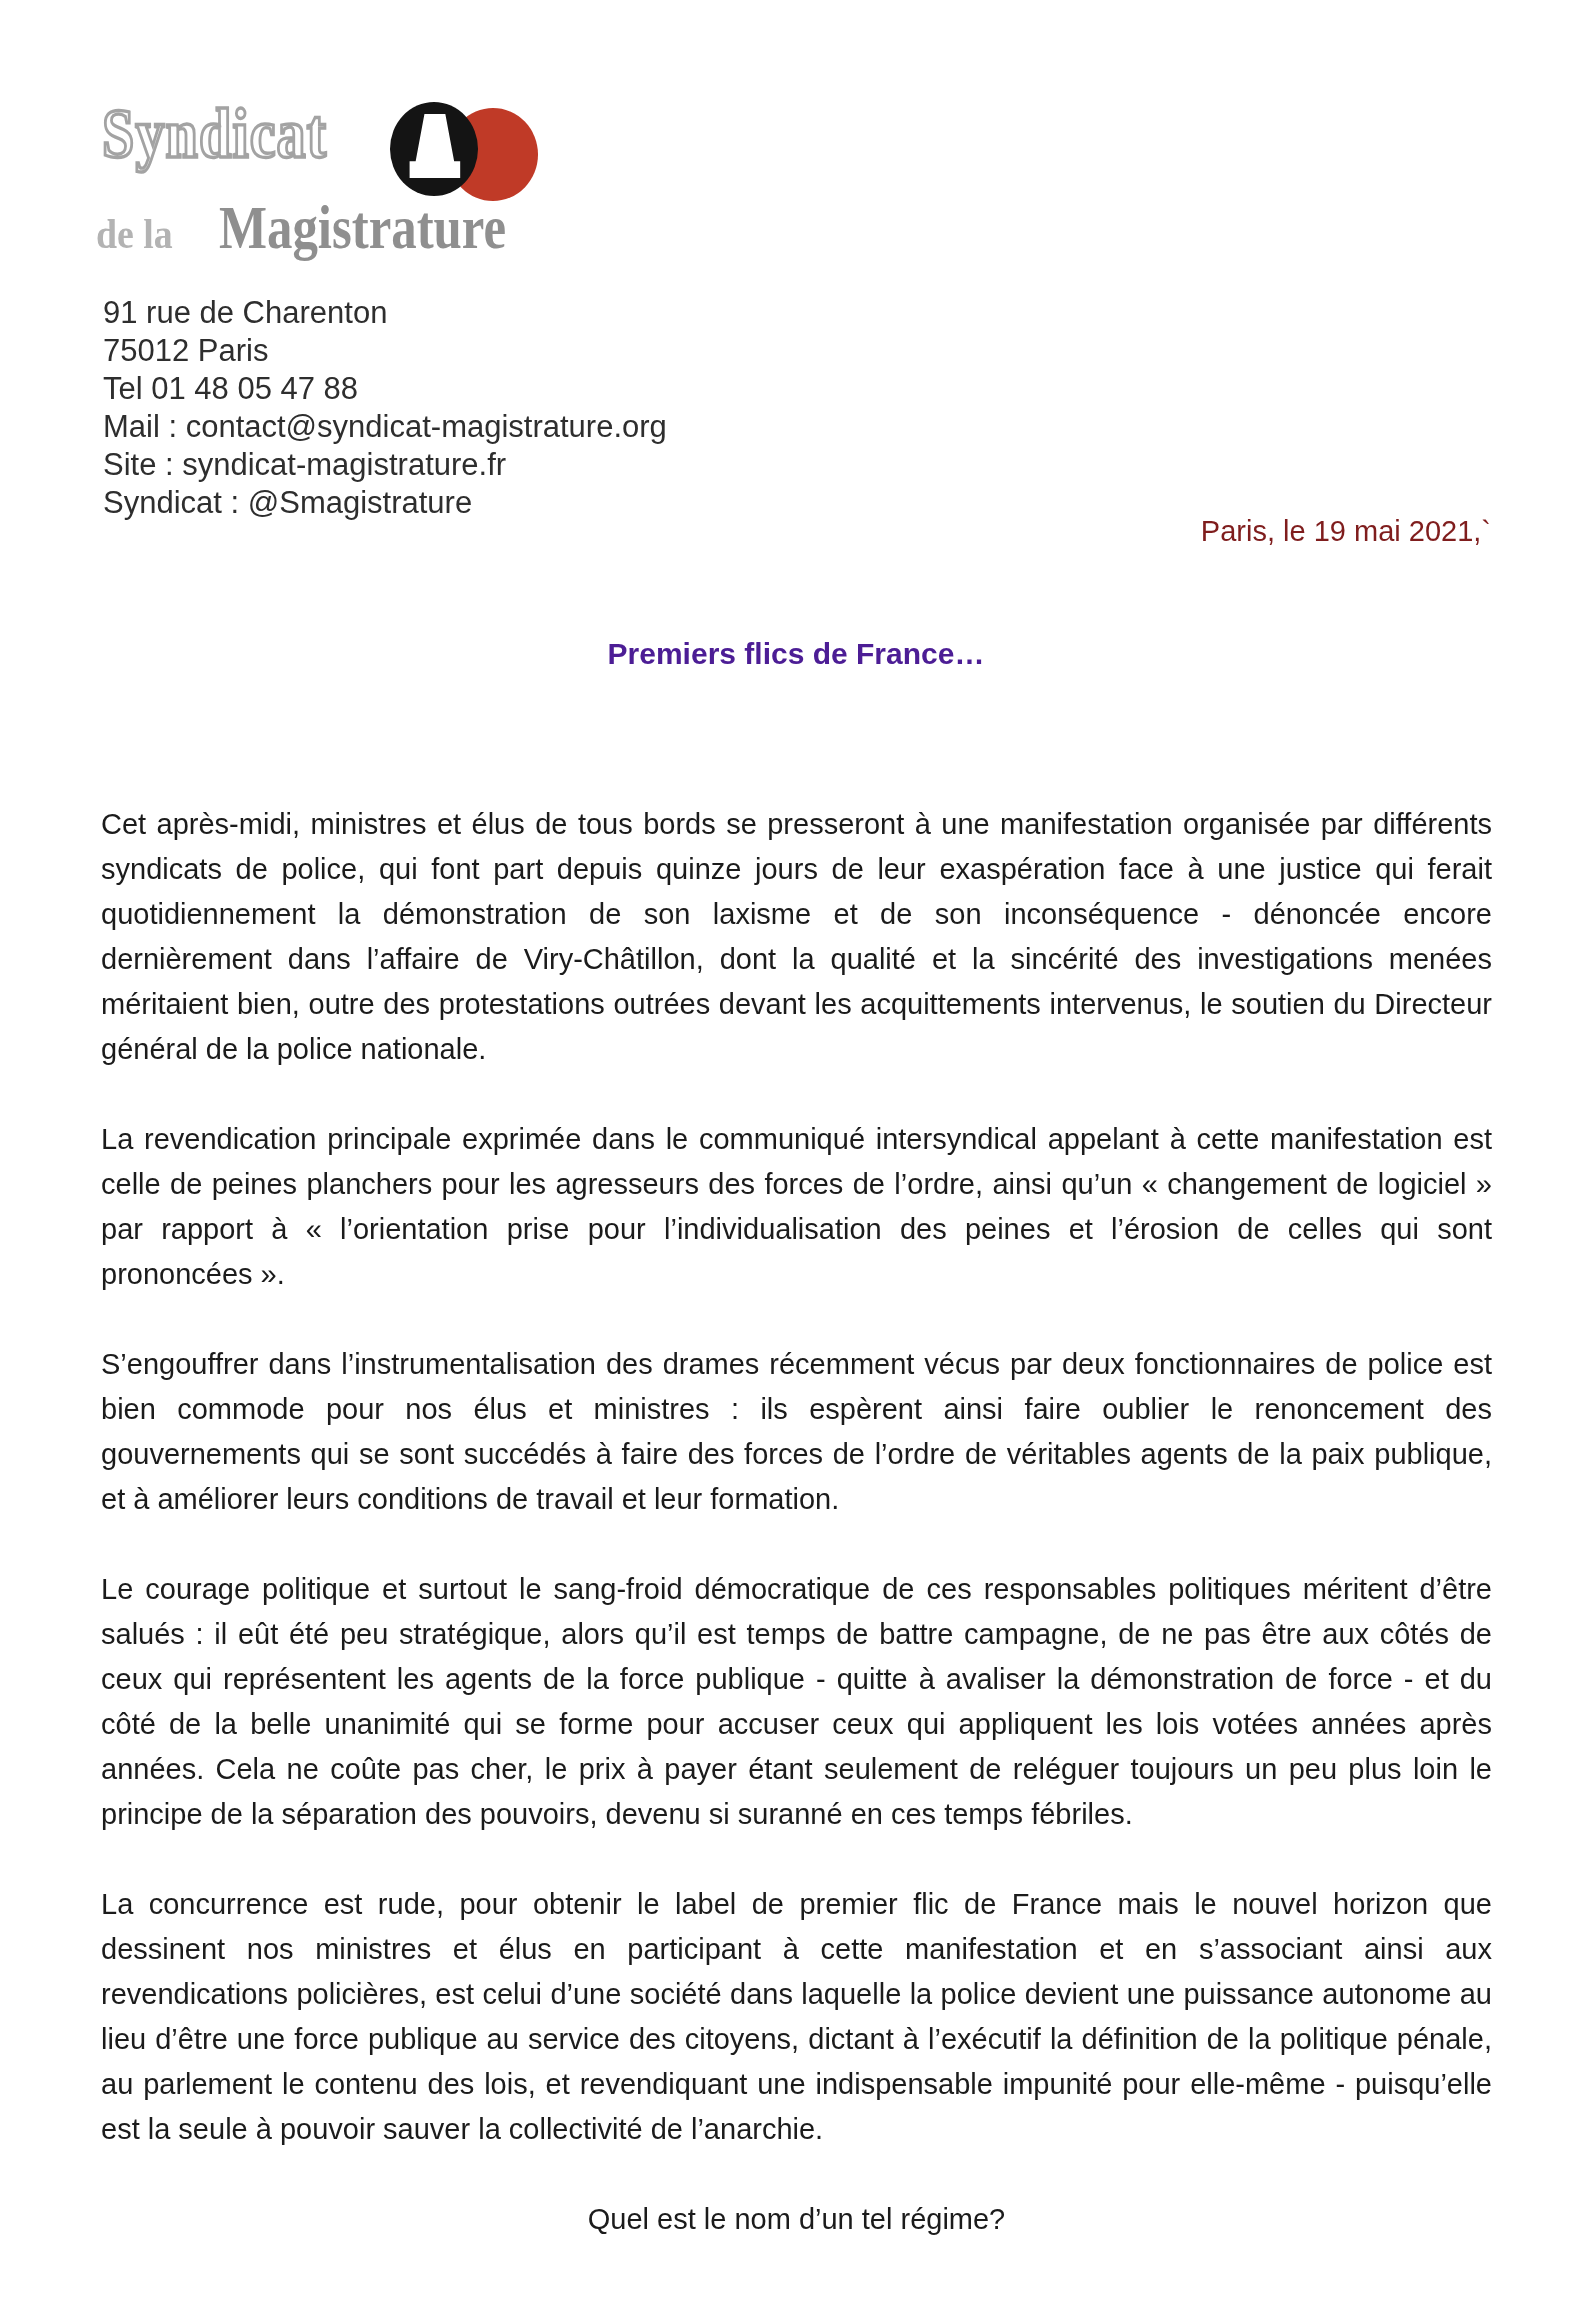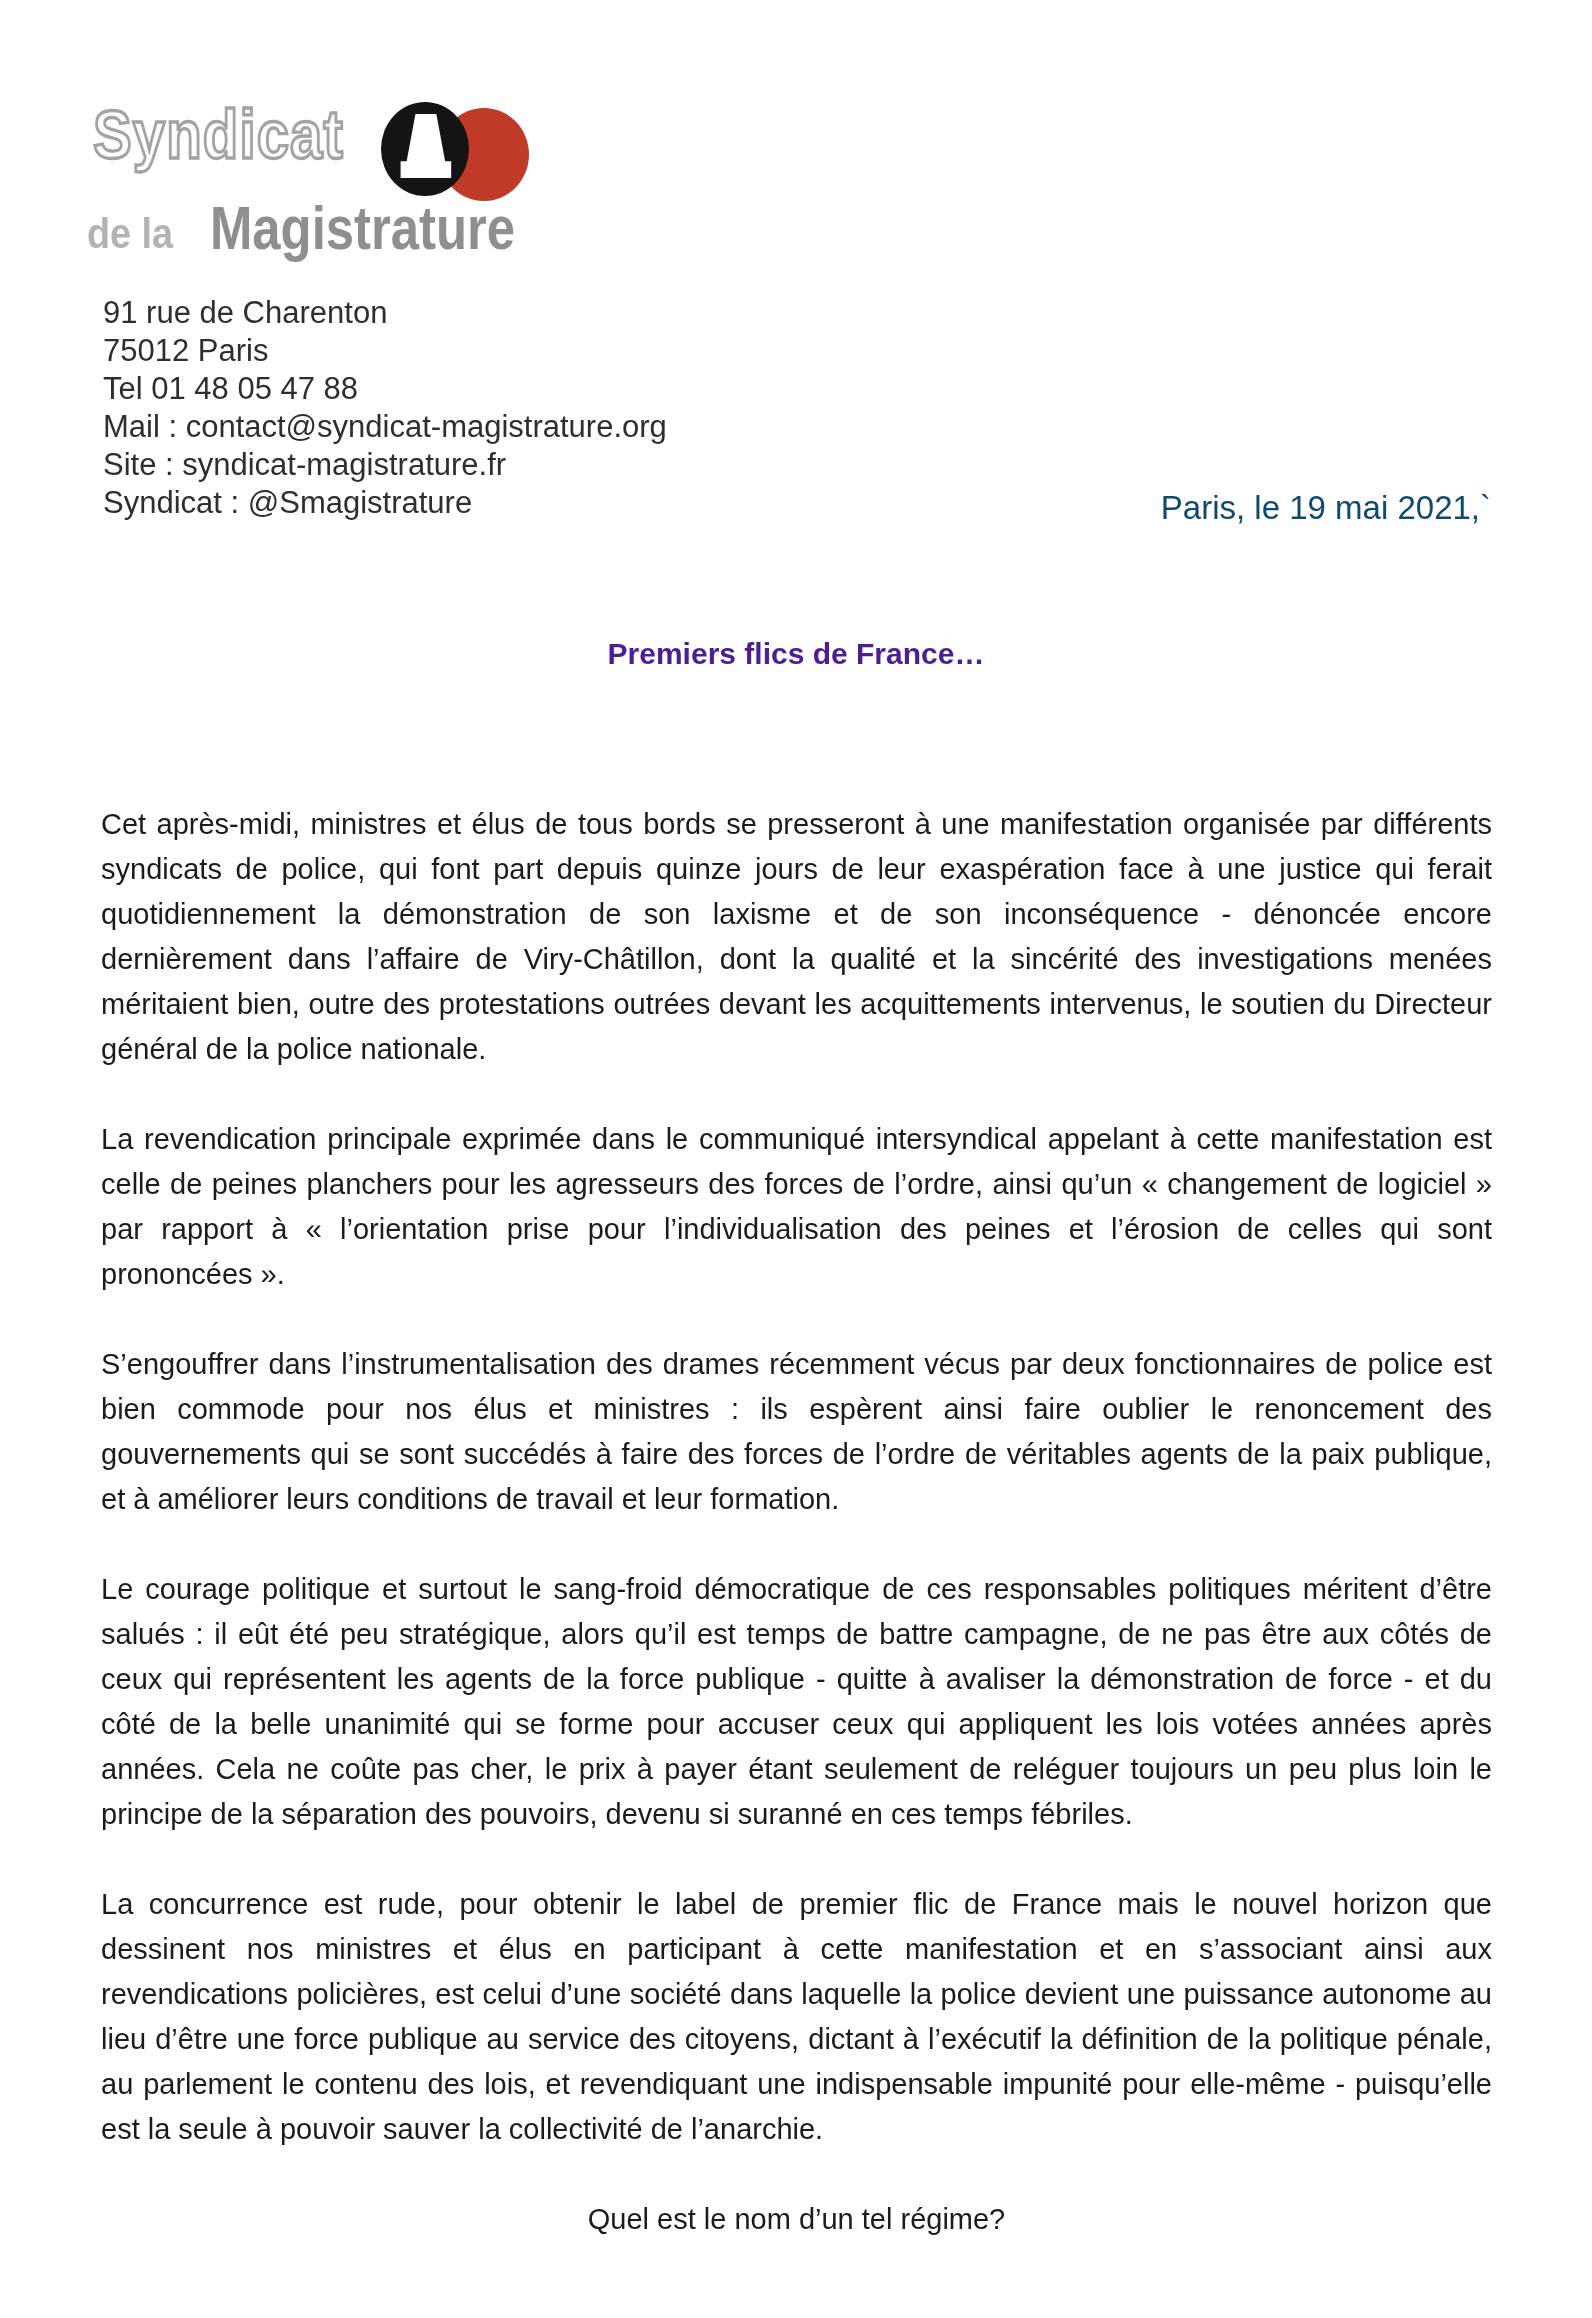--- a/index.html
+++ b/index.html
@@ -7,21 +7,21 @@
     position: relative;
     width: 1592px;
     height: 2319px;
     background: #ffffff;
     font-family: "Liberation Sans", sans-serif;
     color: #1c1c1c;
     overflow: hidden;
   }
 
   
-  .logo { position: absolute; left: 86px; top: 101px; width: 593px; height: 181px; }
+  .logo { position: absolute; left: 95px; top: 101px; width: 593px; height: 181px; font-family: Liberation Serif, serif; }
   .syndicat {
     position: absolute; left: 7.2px; top: -5.8px;
     font-size: 69px; font-weight: bold; letter-spacing: 1.4px;
     transform: scaleX(.84); transform-origin: left top;
     color: #a8a8a8; white-space: nowrap;
   }
   @supports (-webkit-text-stroke: 1px #000) {
     .syndicat { color: #ffffff; -webkit-text-stroke: 3.3px #a3a3a3; }
   }
   .emblem { position: absolute; left: 295px; top: 1.4px; width: 156px; height: 101px; display: block; }
@@ -44,22 +44,22 @@
   }
 
   
   .contact {
     position: absolute; left: 103px; top: 294px;
     font-size: 31px; line-height: 38px; font-style: normal; color: #2e2e2e;
   }
 
   
   .dateline {
-    position: absolute; right: 101px; top: 489px;
-    font-size: 33px; color: #0c4a6e;
+    position: absolute; right: 101px; top: 515px;
+    font-size: 29px; color: #7f1d1d;
   }
 
   
   .title {
     position: absolute; left: 0; right: 0; top: 637px;
     margin: 0; text-align: center;
     font-size: 30px; font-weight: bold; color: #4c1d95;
   }
 
   

